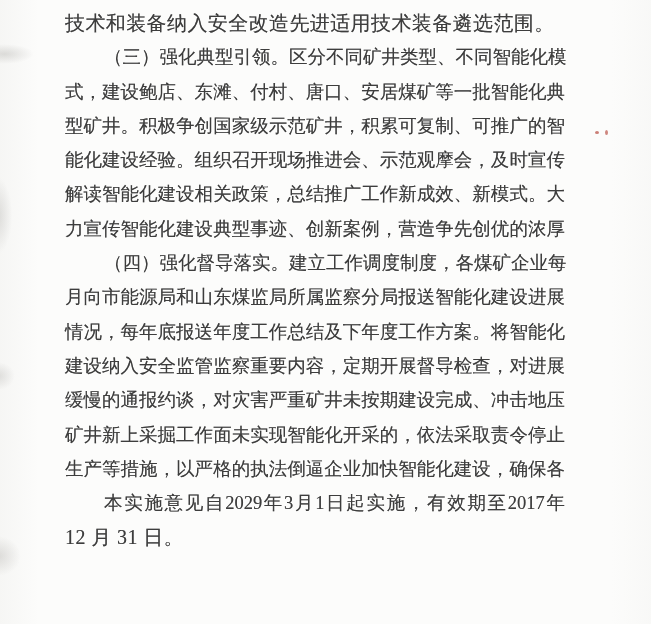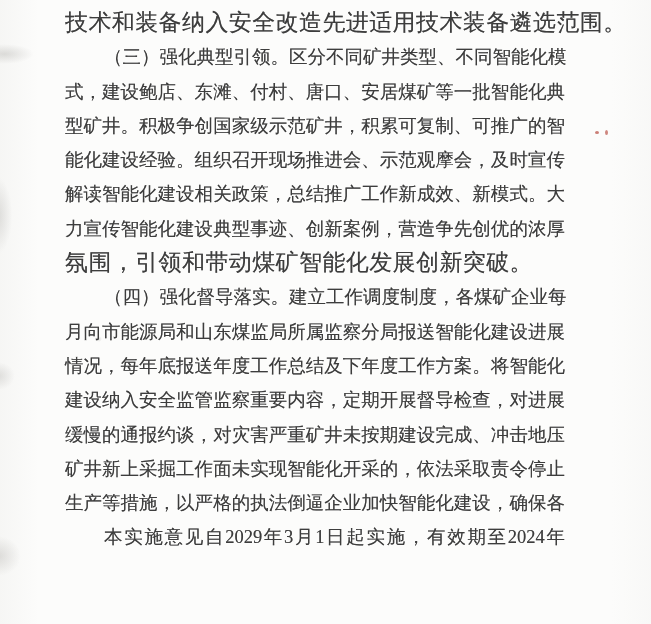--- a/index.html
+++ b/index.html
@@ -14,21 +14,21 @@
   .page::before {
     content:""; position:absolute; inset:0;
     background:linear-gradient(90deg, rgba(235,235,232,0.35) 0%, rgba(255,255,255,0) 6%, rgba(255,255,255,0) 94%, rgba(240,240,238,0.3) 100%);
     pointer-events:none;
   }
   .textblock {
     position:absolute; left:65px; top:6px; width:500px;
   }
   .line {
     height:34.3px; line-height:34.3px;
-    font-size:23px; letter-spacing:0.4px;
+    font-size:20px; letter-spacing:0.4px;
     color:#3d3d3d;
     white-space:nowrap;
     text-shadow:0 0 0.5px rgba(61,61,61,0.55);
   }
   .line.ind { padding-left:39px; }
   .line.j {
     display:flex; justify-content:space-between; align-items:center;
     font-size:18.5px; letter-spacing:0;
   }
   .line.j span { display:inline-block; }
@@ -222,21 +222,20 @@
         <span>营</span>
         <span>造</span>
         <span>争</span>
         <span>先</span>
         <span>创</span>
         <span>优</span>
         <span>的</span>
         <span>浓</span>
         <span>厚</span>
       </div>
-    <div class="line">氛围，引领和带动煤矿智能化发展创新突破。</div>
     <div class="line ind j">
         <span>（</span>
         <span>四</span>
         <span>）</span>
         <span>强</span>
         <span>化</span>
         <span>督</span>
         <span>导</span>
         <span>落</span>
         <span>实</span>
@@ -445,18 +444,19 @@
         <span>1</span>
         <span>日</span>
         <span>起</span>
         <span>实</span>
         <span>施</span>
         <span>，</span>
         <span>有</span>
         <span>效</span>
         <span>期</span>
         <span>至</span>
-        <span>2024</span>
+        <span>2017</span>
         <span>年</span>
       </div>
+    <div class="line">12 月 31 日。</div>
   </div>
 
 </div>
 
 </body></html>

